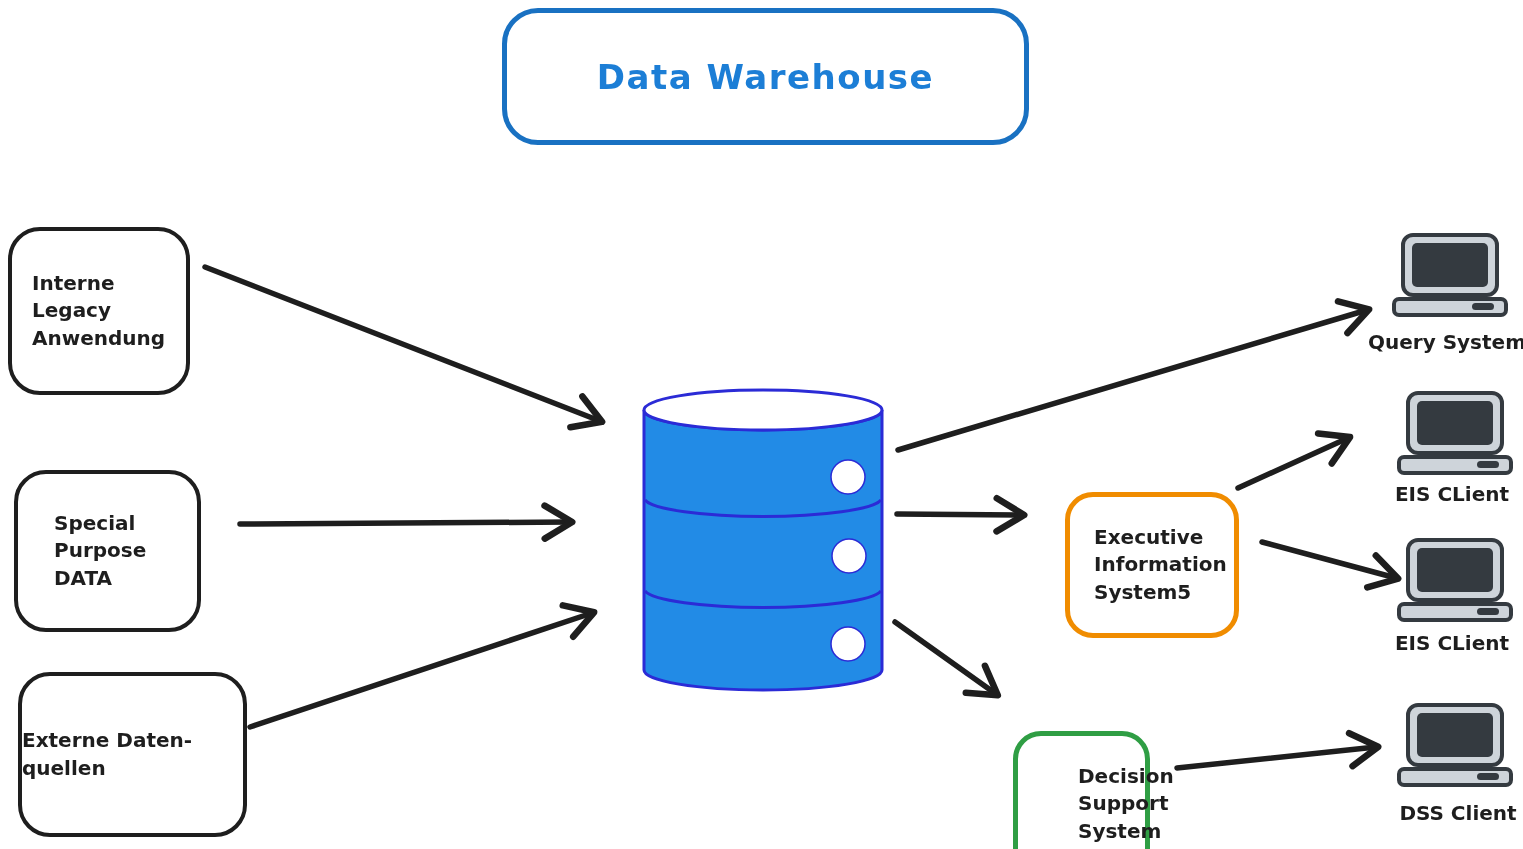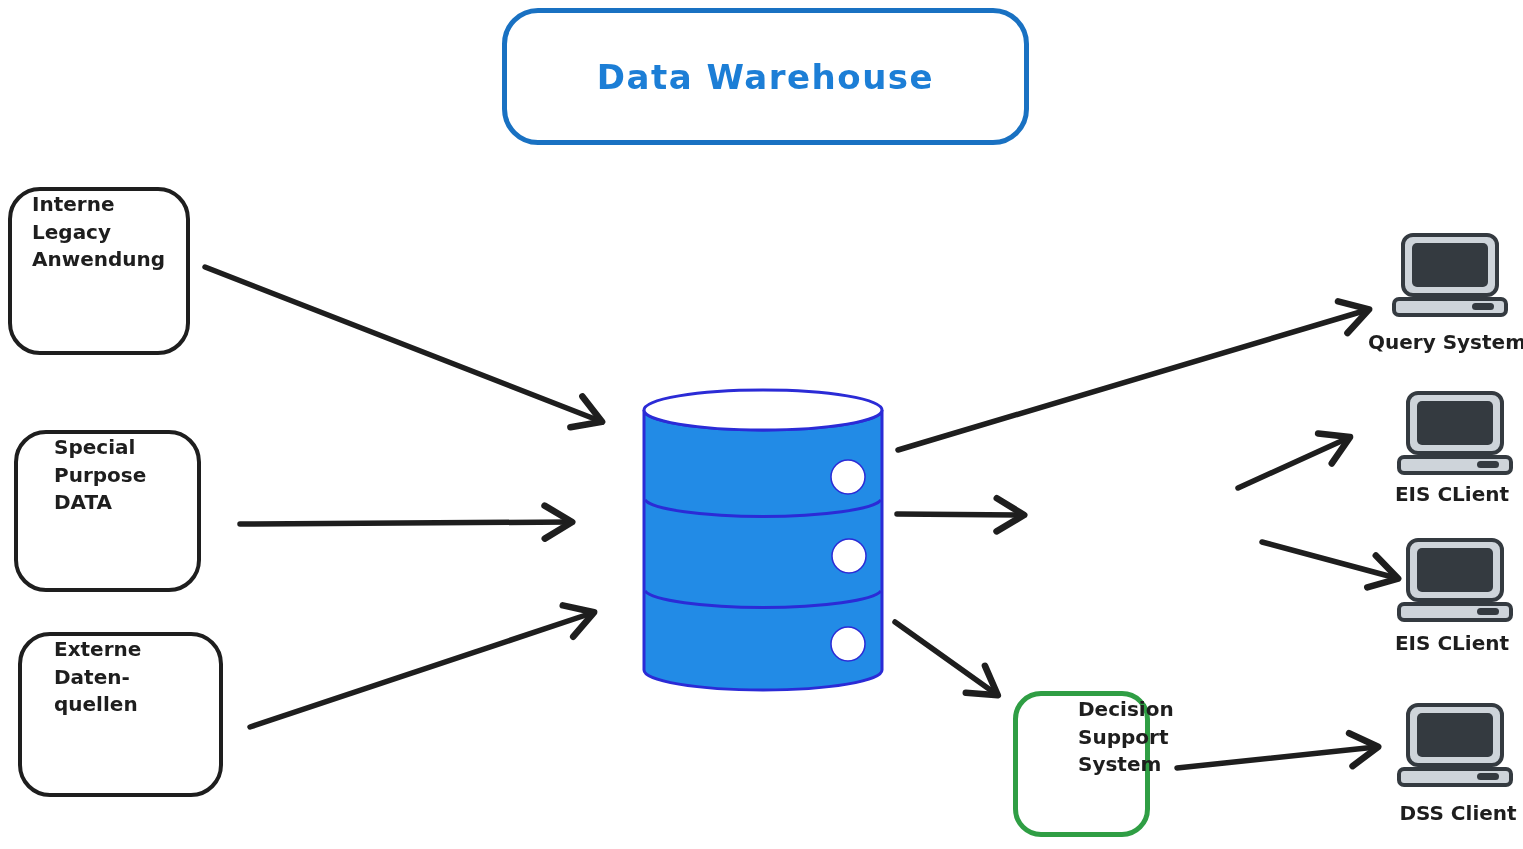--- a/index.html
+++ b/index.html
@@ -2,33 +2,33 @@
 <html><head>
 <meta charset="utf-8">
 <style>
   html,body{margin:0;padding:0;background:#ffffff;}
   .canvas{
     position:relative;width:1523px;height:849px;background:#ffffff;
     font-family:"DejaVu Sans", sans-serif;overflow:hidden;color:#1e1e1e;
   }
   svg.layer{position:absolute;left:0;top:0;width:1523px;height:849px;}
   .node{
-    position:absolute;box-sizing:border-box;display:flex;align-items:flex-start;
+    position:absolute;box-sizing:border-box;display:flex;align-items:center;
     white-space:pre-line;font-size:20px;font-weight:600;line-height:1.38;
-    border:4.5px solid #1e1e1e;border-radius:32px;background:#ffffff;
+    border:4.5px solid #1e1e1e;border-radius:32px;background:#ffffff;margin-top:40px;
   }
   .title-box{
     position:absolute;left:502px;top:8px;width:527px;height:137px;box-sizing:border-box;
     border:5px solid #1971c2;border-radius:36px;background:#ffffff;
     display:flex;align-items:center;justify-content:center;
     color:#1c7ed6;font-size:34px;font-weight:bold;letter-spacing:1.5px;
   }
   .src-1{left:8px;top:187px;width:182px;height:168px;padding-left:20px;}
   .src-2{left:14px;top:430px;width:187px;height:162px;padding-left:36px;}
-  .src-3{left:18px;top:632px;width:205px;height:165px;padding-left:32px;}
+  .src-3{left:18px;top:632px;width:229px;height:165px;}
   .sys-eis{left:1065px;top:452px;width:174px;height:146px;padding-left:24px;
            border:5px solid #f08c00;border-radius:28px;}
   .sys-dss{left:1013px;top:691px;width:137px;height:146px;padding-left:60px;
            border:5px solid #2f9e44;border-radius:28px;}
   .client-label{
     position:absolute;width:170px;text-align:center;
     font-size:20px;font-weight:600;white-space:nowrap;
   }
   .cl-query{left:1362px;top:330px;}
   .cl-eis1{left:1367px;top:482px;}
@@ -93,20 +93,25 @@
   </div>
   <div class="node src-2">
     <span>Special Purpose
 DATA</span>
   </div>
   <div class="node src-3">
     <span>Externe Daten-
 quellen</span>
   </div>
 
+  <div class="node sys-eis">
+    <span>Executive
+Information
+System5</span>
+  </div>
   <div class="node sys-dss">
     <span>Decision
 Support
 System</span>
   </div>
 
   <div class="client-label cl-query">Query System</div>
   <div class="client-label cl-eis1">EIS CLient</div>
   <div class="client-label cl-eis2">EIS CLient</div>
   <div class="client-label cl-dss">DSS Client</div>

